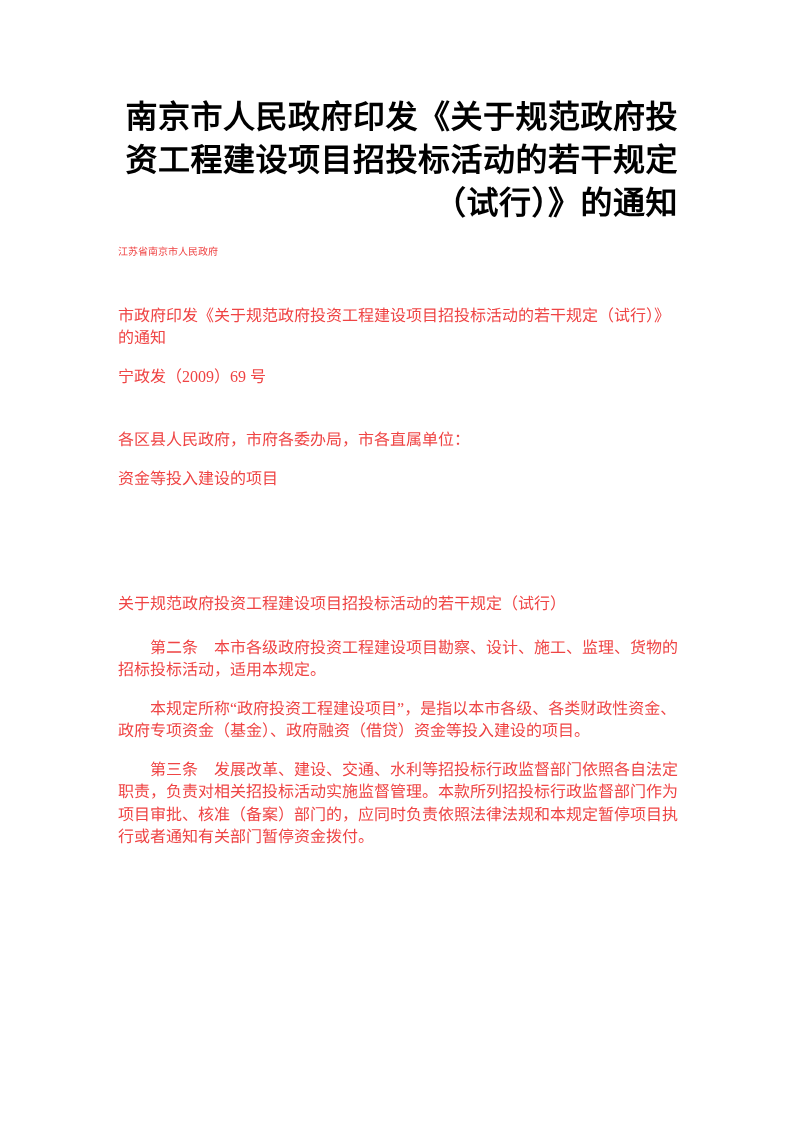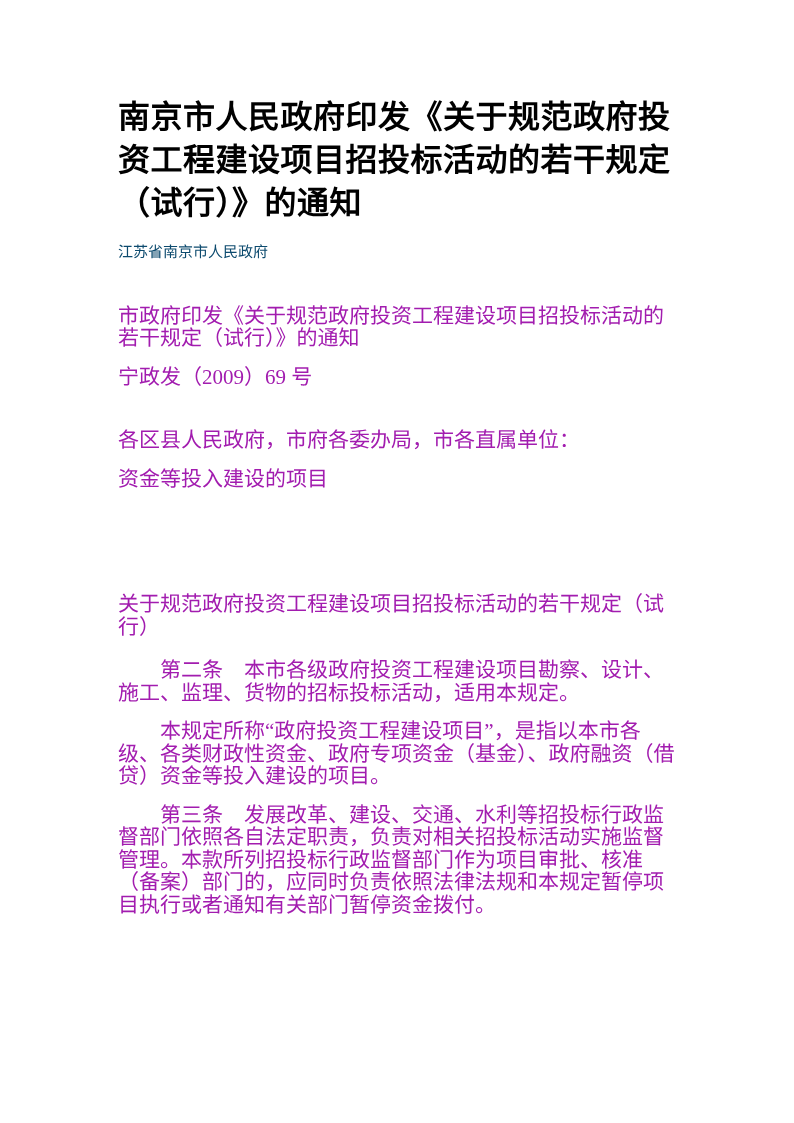--- a/index.html
+++ b/index.html
@@ -19,34 +19,34 @@
     width: 794px;
     height: 1123px;
     padding: 96px 116px 0 118px;
     background: #ffffff;
   }
   .doc-title {
     margin: 0;
     font-size: 32px;
     line-height: 43px;
     font-weight: bold;
-    text-align: left;
+    text-align: right;
     letter-spacing: 0.5px;
     color: #000000;
   }
   p {
     margin: 16px 0;
-    font-size: 21px;
+    font-size: 16px;
     line-height: 22.5px;
     text-align: left;
-    color: #a21caf;
+    color: #ef4444;
   }
   .publisher {
-    color: #0c4a6e;
-    font-size: 15px;
+    color: #ef4444;
+    font-size: 10px;
   }
   .indent {
     text-indent: 2em;
   }
   .gap-a { margin-top: 41px; }  
   .gap-b { margin-top: 103px; }  
   .gap-c { margin-top: 21px; }
 </style>
 </head>
 <body>

